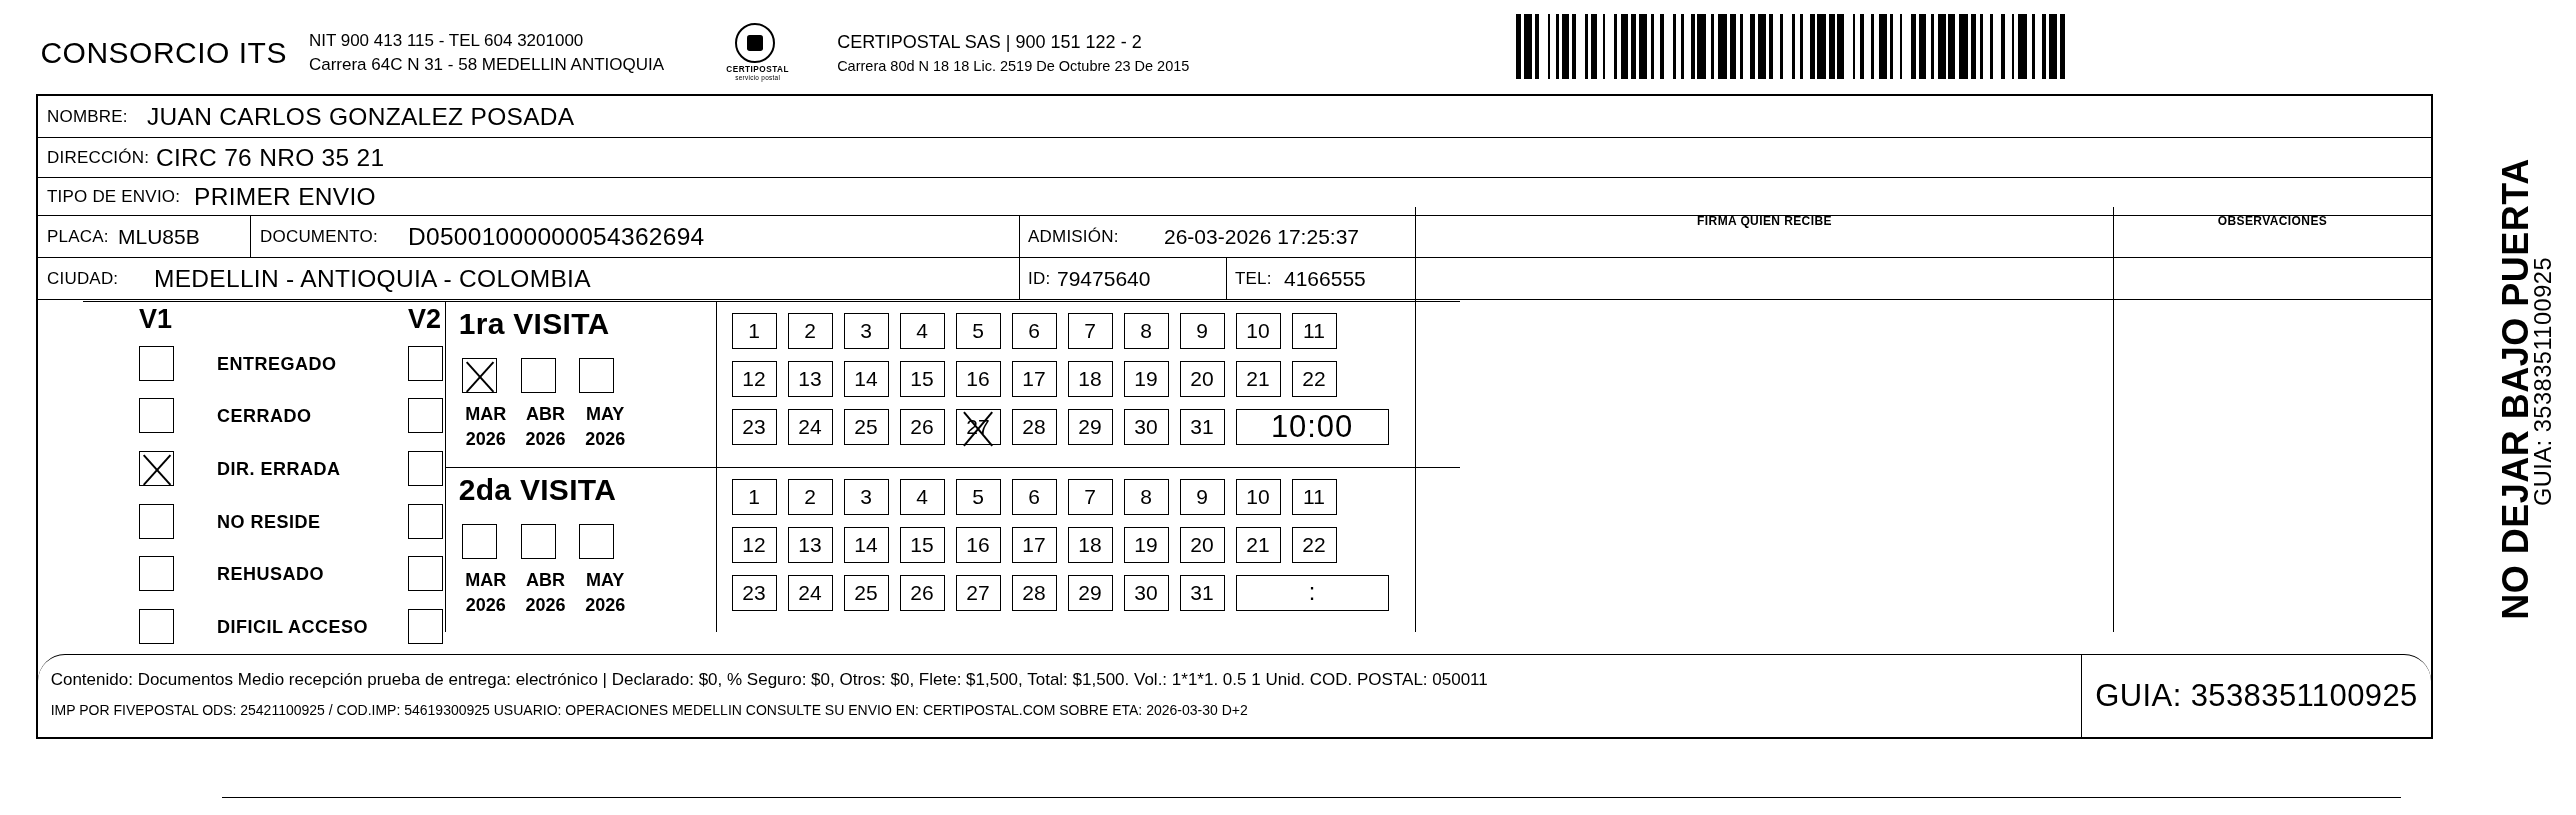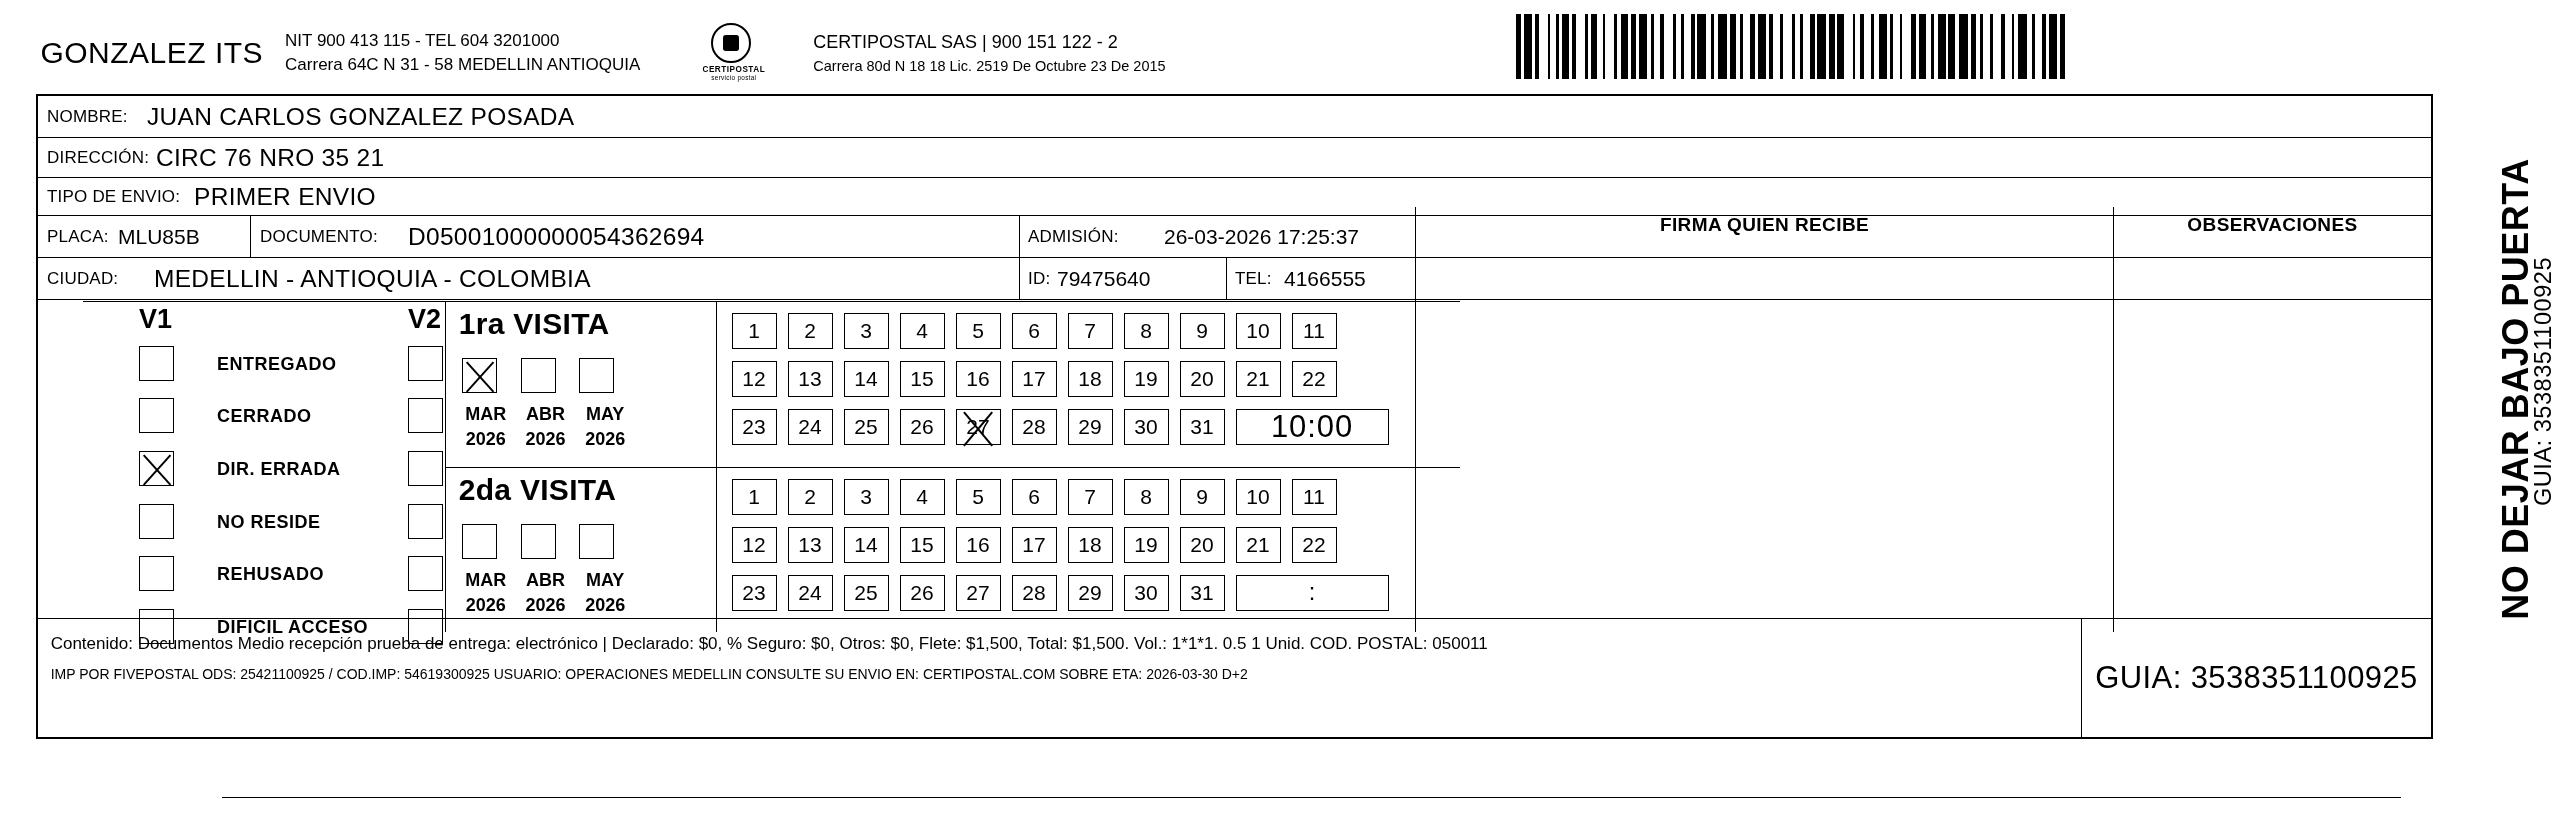--- a/index.html
+++ b/index.html
@@ -184,21 +184,21 @@
     right: 0;
     bottom: 105px;
     box-sizing: border-box;
   }
   .col-head {
     position: absolute;
     top: 7.3px;
     left: 0;
     right: 0;
     text-align: center;
-    font-size: 19px;
+    font-size: 12px;
     font-weight: bold;
     letter-spacing: 0.4px;
   }
 
   
   .mid {
     position: absolute;
     left: 0;
     top: 205px;
     width: 1377px;
@@ -381,23 +381,24 @@
     font-size: 31px;
     letter-spacing: 0.9px;
   }
 
   
   .bottom {
     position: absolute;
     left: 0;
     right: 0;
     bottom: 0;
-    height: 119px;
+    height: 83px;
     border-top: 1.8px solid #000;
     box-sizing: border-box;
+    border-radius: 27px;
   }
   .bottom .l1 {
     position: absolute;
     left: 12.7px;
     top: 14.5px;
     font-size: 17px;
     white-space: nowrap;
   }
   .bottom .l2 {
     position: absolute;
@@ -460,21 +461,21 @@
     width: 2179px;
     border-top: 1.8px solid #000;
   }
 </style>
 </head>
 <body>
 
 <div class="sheet">
 
   <div class="top-header">
-    <div class="consorcio">GONZALEZ ITS</div>
+    <div class="consorcio">CONSORCIO ITS</div>
     <div class="nit-block">
       <div>NIT 900 413 115 - TEL 604 3201000</div>
       <div>Carrera 64C N 31 - 58 MEDELLIN ANTIOQUIA</div>
     </div>
     <div class="cp-logo">
       <div class="ring"></div>
       <div class="lbl1">CERTIPOSTAL</div>
       <div class="lbl2">servicio postal</div>
     </div>
     <div class="certi-block">

